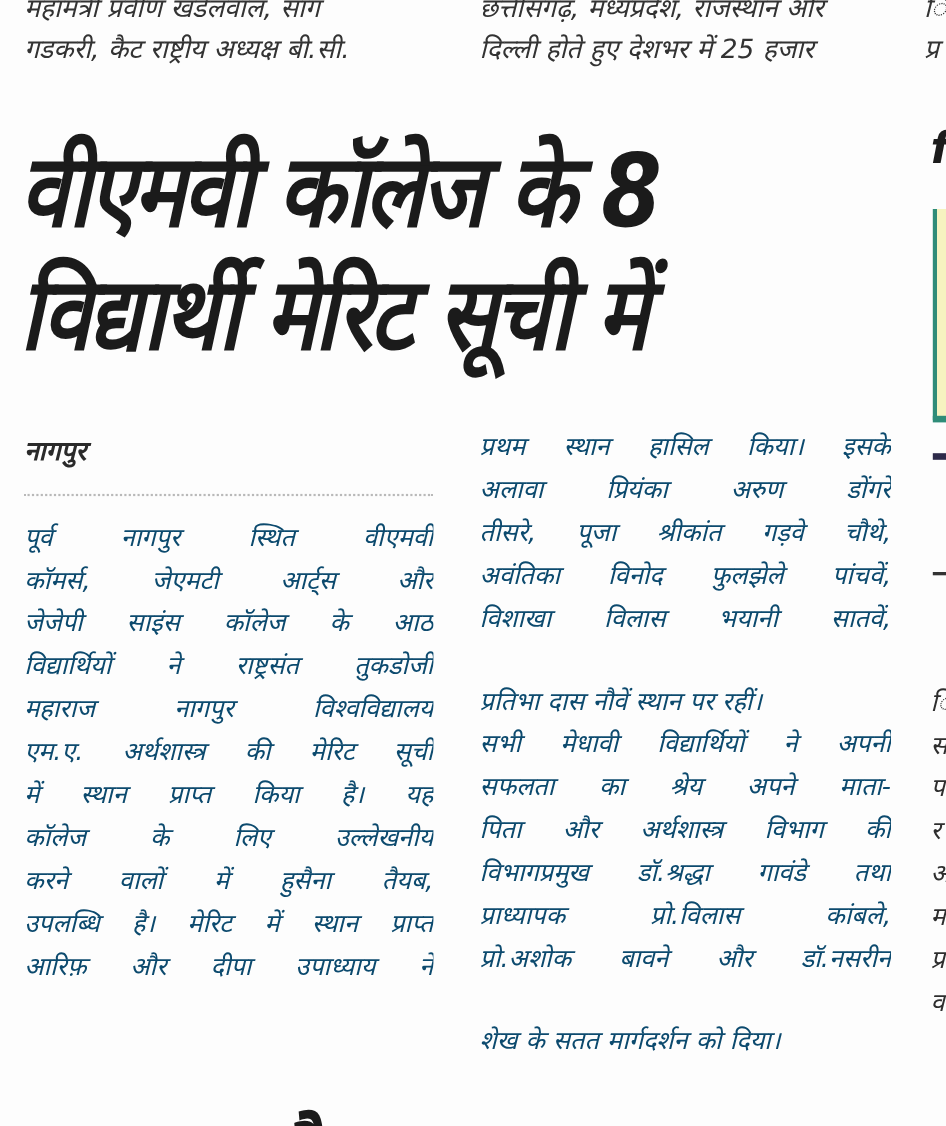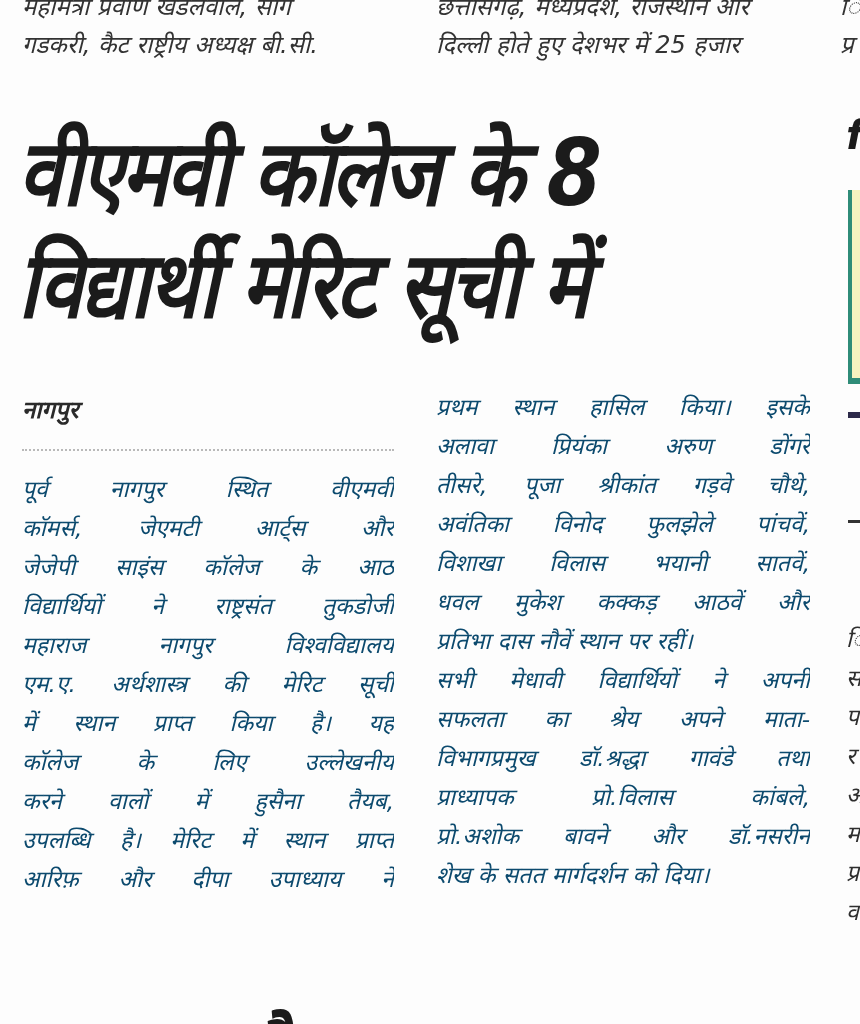--- a/index.html
+++ b/index.html
@@ -82,21 +82,21 @@
       color: #0c4a6e;
     }
     .col .bl {
       display: block;
       height: 39px;
       text-align: justify;
       text-align-last: justify;
       white-space: nowrap;
       overflow: hidden;
     }
-    .col .bl.last { text-align-last: left; }
+    .col .bl.last { text-align-last: left; margin-top: 36px; }
     #col-left { left: 22px; top: 470px; width: 372px; }
     #col-right { left: 436px; top: 388px; width: 374px; }
 
     
     .edge-img {
       position: absolute;
       left: 848px;
       top: 190px;
       width: 12px;
       height: 192px;
@@ -207,24 +207,24 @@
     <span class="bl">उपलब्धि है। मेरिट में स्थान प्राप्त</span>
     <span class="bl">आरिफ़ और दीपा उपाध्याय ने</span>
   </div>
 
   <div class="col" id="col-right">
     <span class="bl">प्रथम स्थान हासिल किया। इसके</span>
     <span class="bl">अलावा प्रियंका अरुण डोंगरे</span>
     <span class="bl">तीसरे, पूजा श्रीकांत गड़वे चौथे,</span>
     <span class="bl">अवंतिका विनोद फुलझेले पांचवें,</span>
     <span class="bl">विशाखा विलास भयानी सातवें,</span>
-    <span class="bl">धवल मुकेश कक्कड़ आठवें और</span>
     <span class="bl last">प्रतिभा दास नौवें स्थान पर रहीं।</span>
     <span class="bl">सभी मेधावी विद्यार्थियों ने अपनी</span>
     <span class="bl">सफलता का श्रेय अपने माता-</span>
+    <span class="bl">पिता और अर्थशास्त्र विभाग की</span>
     <span class="bl">विभागप्रमुख डॉ.श्रद्धा गावंडे तथा</span>
     <span class="bl">प्राध्यापक प्रो.विलास कांबले,</span>
     <span class="bl">प्रो.अशोक बावने और डॉ.नसरीन</span>
     <span class="bl last">शेख के सतत मार्गदर्शन को दिया।</span>
   </div>
 
   <div class="edge-head">f</div>
   <div class="edge-img"></div>
   <div class="edge-img-bottom"></div>
   <div class="edge-bar"></div>

